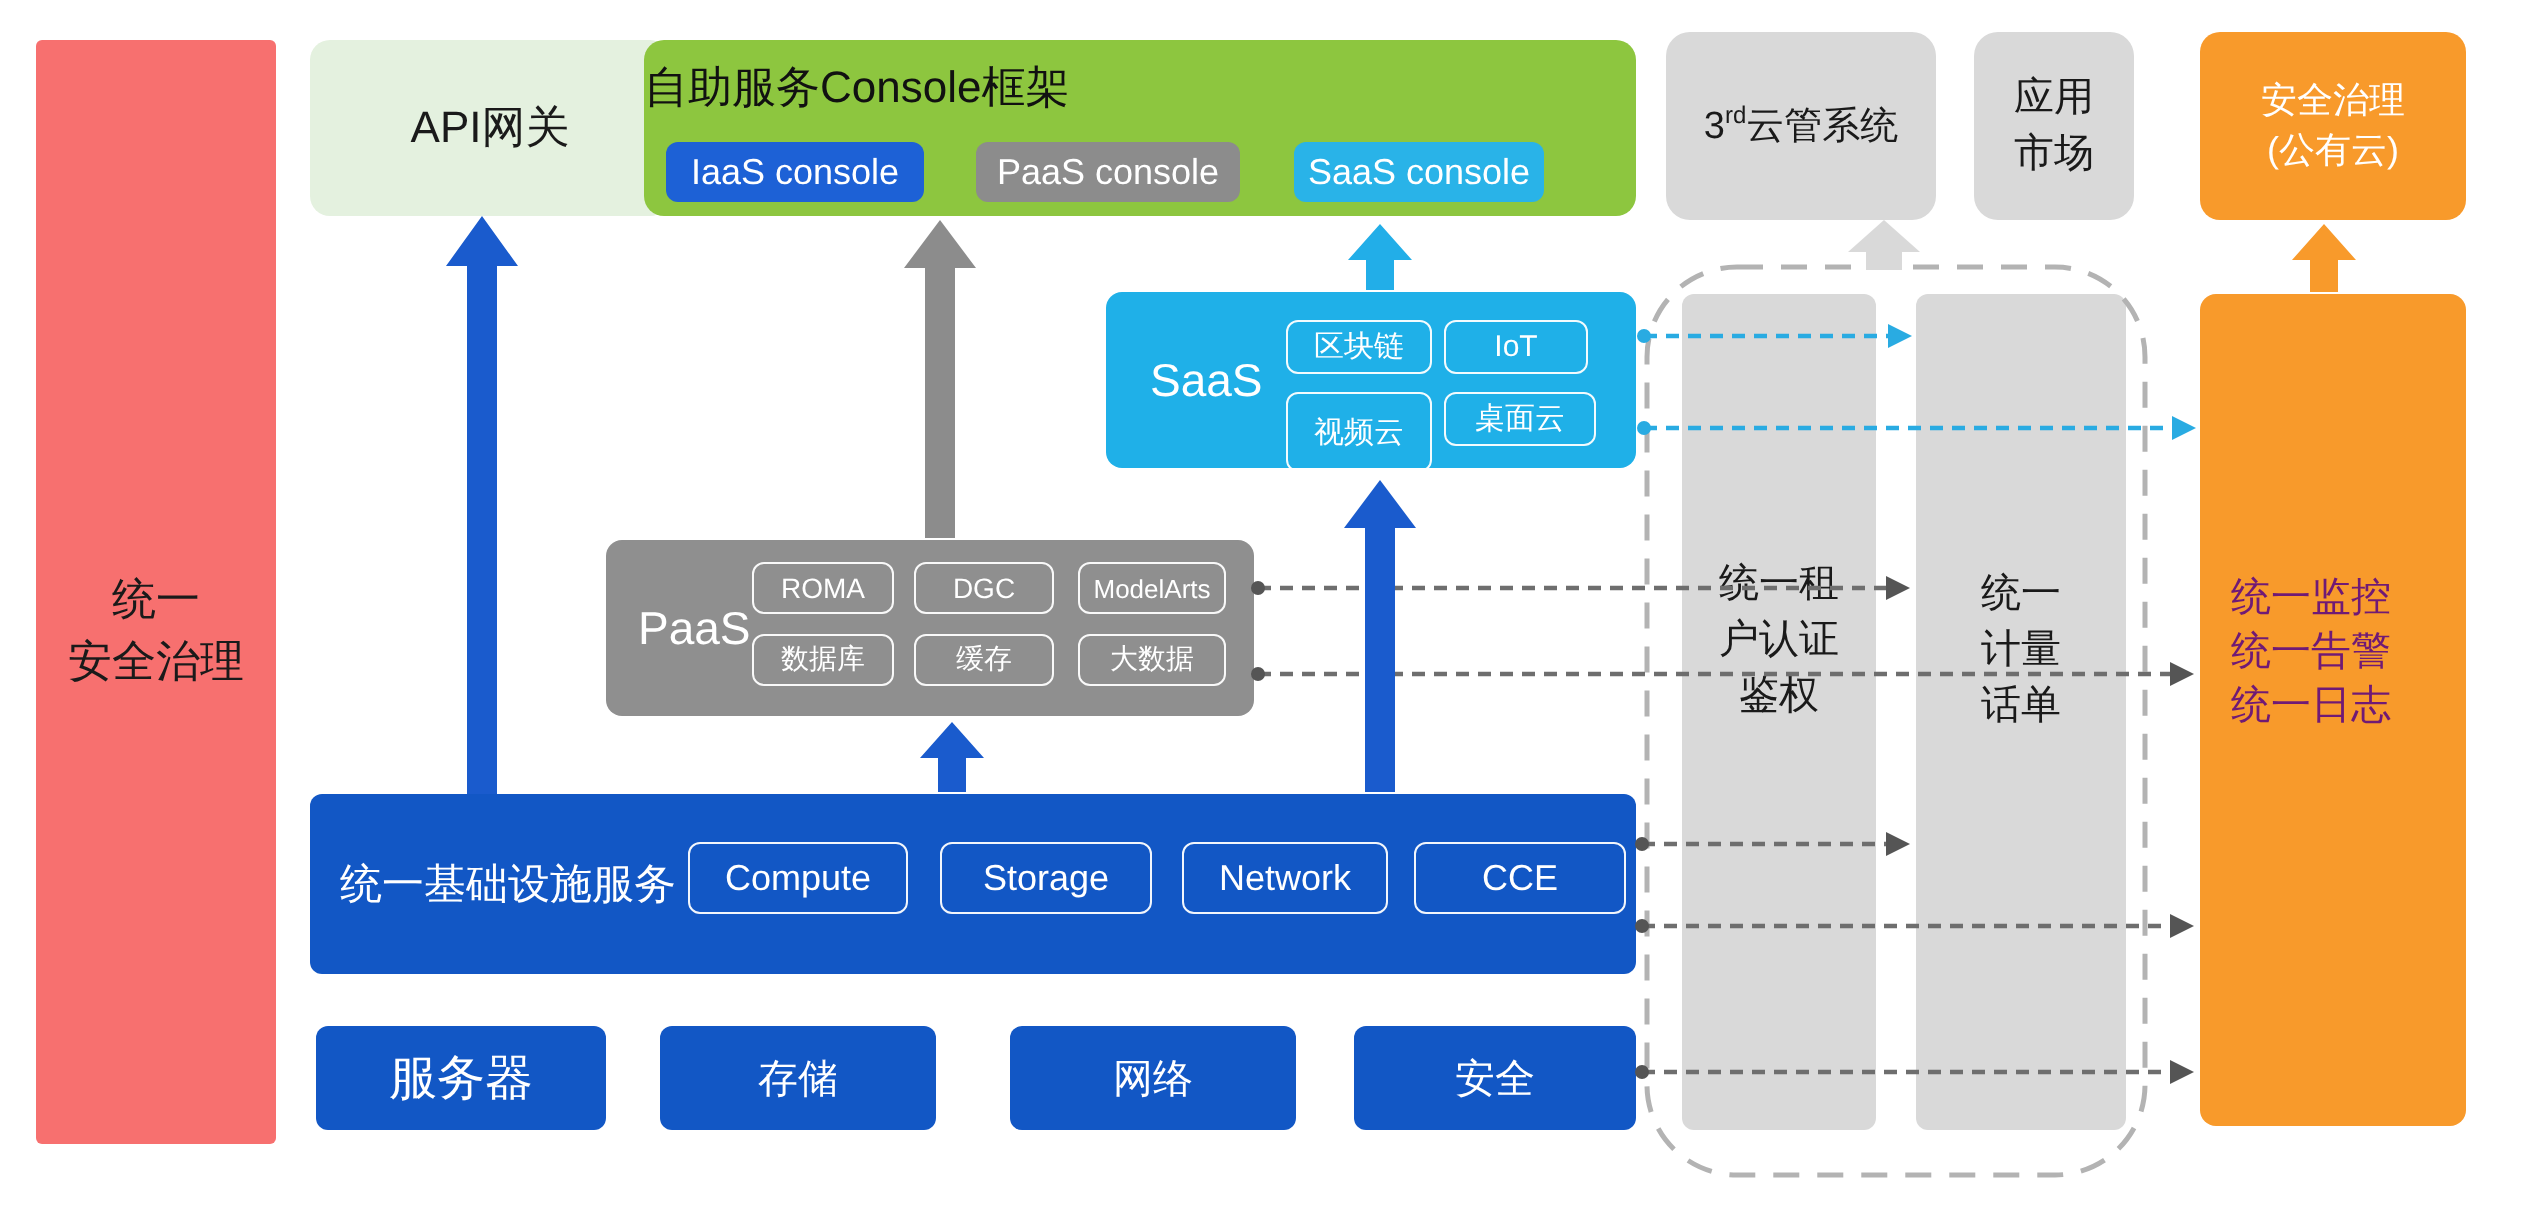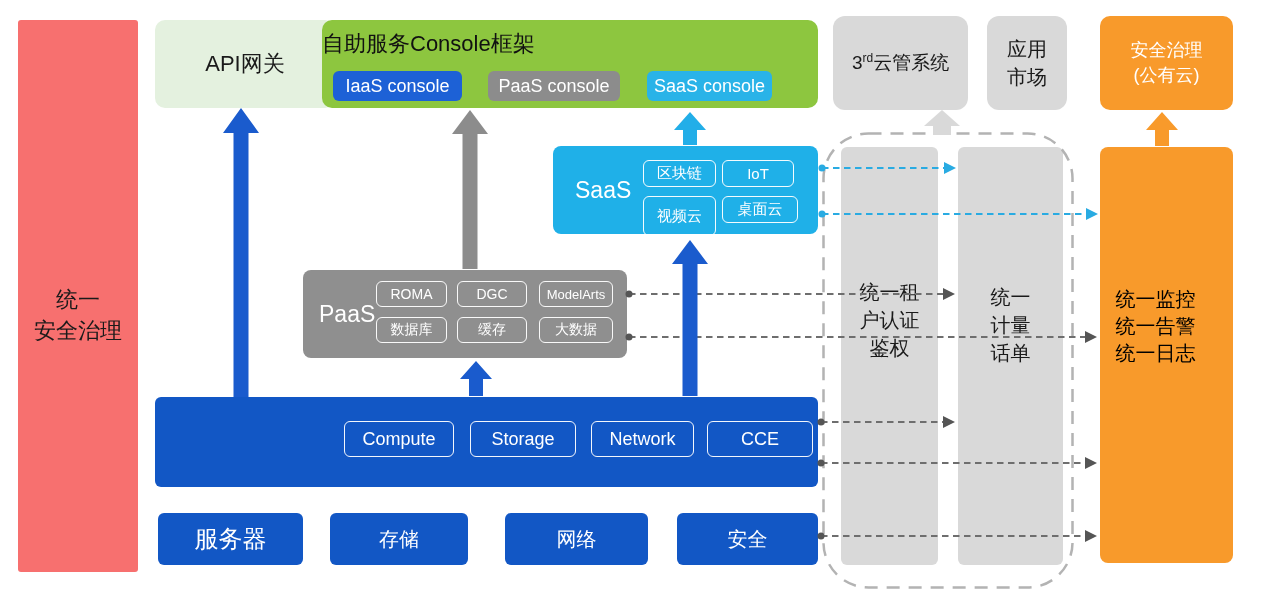--- a/index.html
+++ b/index.html
@@ -60,20 +60,21 @@
     <div style="position:absolute; left:16px; top:0; height:88px; display:flex; align-items:center; font-size:23px; color:#fff;">PaaS</div>
     <div class="chip" style="left:73px; top:11px; width:71px; height:26px; font-size:14px;">ROMA</div>
     <div class="chip" style="left:154px; top:11px; width:70px; height:26px; font-size:14px;">DGC</div>
     <div class="chip" style="left:236px; top:11px; width:74px; height:26px; font-size:13px;">ModelArts</div>
     <div class="chip" style="left:73px; top:47px; width:71px; height:26px; font-size:14px;">数据库</div>
     <div class="chip" style="left:154px; top:47px; width:70px; height:26px; font-size:14px;">缓存</div>
     <div class="chip" style="left:236px; top:47px; width:74px; height:26px; font-size:14px;">大数据</div>
   </div>
 
   <div class="abs" style="left:155px; top:397px; width:663px; height:90px; background:#1257c5; border-radius:6px;">
+    <div style="position:absolute; left:15px; top:0; height:90px; display:flex; align-items:center; font-size:21px; color:#fff;">统一基础设施服务</div>
     <div class="chip" style="left:315px; top:24px; width:106px; height:36px; font-size:18px;">Storage</div>
     <div class="chip" style="left:189px; top:24px; width:110px; height:36px; font-size:18px;">Compute</div>
     <div class="chip" style="left:436px; top:24px; width:103px; height:36px; font-size:18px;">Network</div>
     <div class="chip" style="left:552px; top:24px; width:106px; height:36px; font-size:18px;">CCE</div>
   </div>
 
   <div class="box" style="left:158px; top:513px; width:145px; height:52px; background:#1257c5; border-radius:6px;">
     <div style="font-size:24px; color:#fff;">服务器</div>
   </div>
   <div class="box" style="left:330px; top:513px; width:138px; height:52px; background:#1257c5; border-radius:6px;">
@@ -91,21 +92,21 @@
 户认证
 鉴权</div>
   </div>
   <div class="abs" style="left:958px; top:147px; width:105px; height:418px; background:#d9d9d9; border-radius:6px;">
     <div class="pre" style="position:absolute; left:0; top:136px; width:105px; text-align:center; font-size:20px; line-height:28px; color:#1a1a1a;">统一
 计量
 话单</div>
   </div>
 
   <div class="abs" style="left:1100px; top:147px; width:133px; height:416px; background:#f89a2b; border-radius:8px;">
-    <div class="pre" style="position:absolute; left:0; top:139px; width:111px; text-align:center; font-size:20px; line-height:27px; color:#000000;">统一监控
+    <div class="pre" style="position:absolute; left:0; top:139px; width:111px; text-align:center; font-size:20px; line-height:27px; color:#701a75;">统一监控
 统一告警
 统一日志</div>
   </div>
 
   <svg class="overlay" width="1265" height="605" viewBox="0 0 1265 605">
 
     <rect x="823.5" y="133.5" width="249" height="454" rx="45" fill="none" stroke="#b3b3b3" stroke-width="2.5" stroke-dasharray="13 9"></rect>
 
     <g stroke="#29abe2" stroke-width="2.2" stroke-dasharray="6.5 4.5" fill="none">
       <line x1="822" y1="168" x2="944" y2="168"></line>

